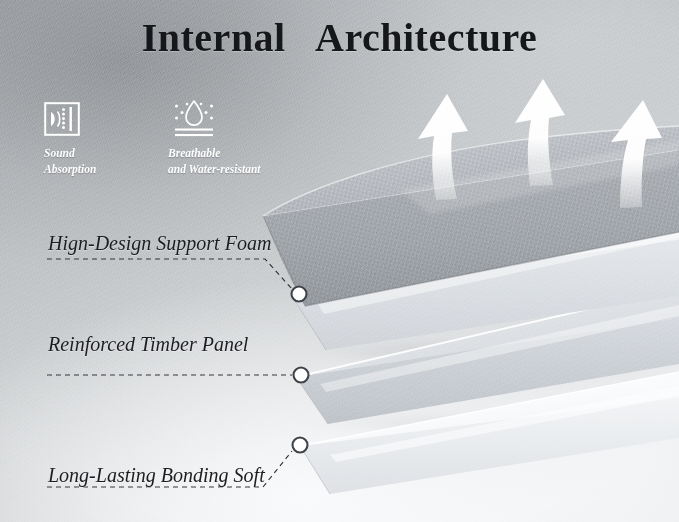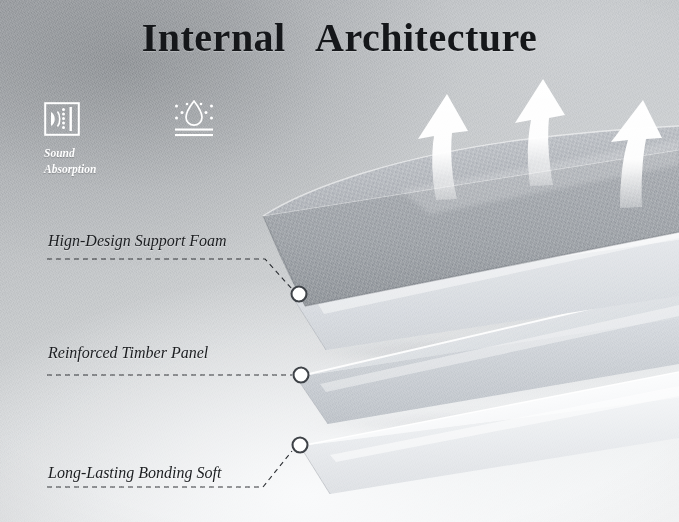--- a/index.html
+++ b/index.html
@@ -106,21 +106,21 @@
     pointer-events: none;
   }
   .layers svg { display: block; }
 
   
   .callout {
     position: absolute;
   }
   .callout-text {
     position: absolute;
-    font-size: 16px;
+    font-size: 20px;
     font-style: italic;
     color: #1b1d20;
     white-space: nowrap;
     text-shadow: 0 1px 1px rgba(255,255,255,0.45);
   }
 </style>
 </head>
 <body>
 
 <div id="scene">
@@ -345,27 +345,29 @@
             <circle cx="43.5" cy="7" r="1.5"></circle>
             <circle cx="38" cy="13.5" r="1.5"></circle>
             <circle cx="43.5" cy="19" r="1.5"></circle>
             <circle cx="19" cy="5" r="1.3"></circle>
             <circle cx="33" cy="5" r="1.3"></circle>
           </g>
           <rect x="7" y="29.5" width="38" height="2.1" fill="#ffffff"></rect>
           <rect x="7" y="35" width="38" height="2.1" fill="#ffffff"></rect>
         </svg>
       </div>
+      <div class="feature-label">Breathable
+and Water-resistant</div>
     </div>
 
   </div>
 
   <div class="callout">
     <div class="callout-text" style="left:48px; top:232px;">Hign-Design Support Foam</div>
   </div>
   <div class="callout">
-    <div class="callout-text" style="left:48px; top:344px;">Reinforced Timber Panel</div>
+    <div class="callout-text" style="left:48px; top:333px;">Reinforced Timber Panel</div>
   </div>
   <div class="callout">
     <div class="callout-text" style="left:48px; top:464px;">Long-Lasting Bonding Soft</div>
   </div>
 
 </div>
 
 </body></html>

